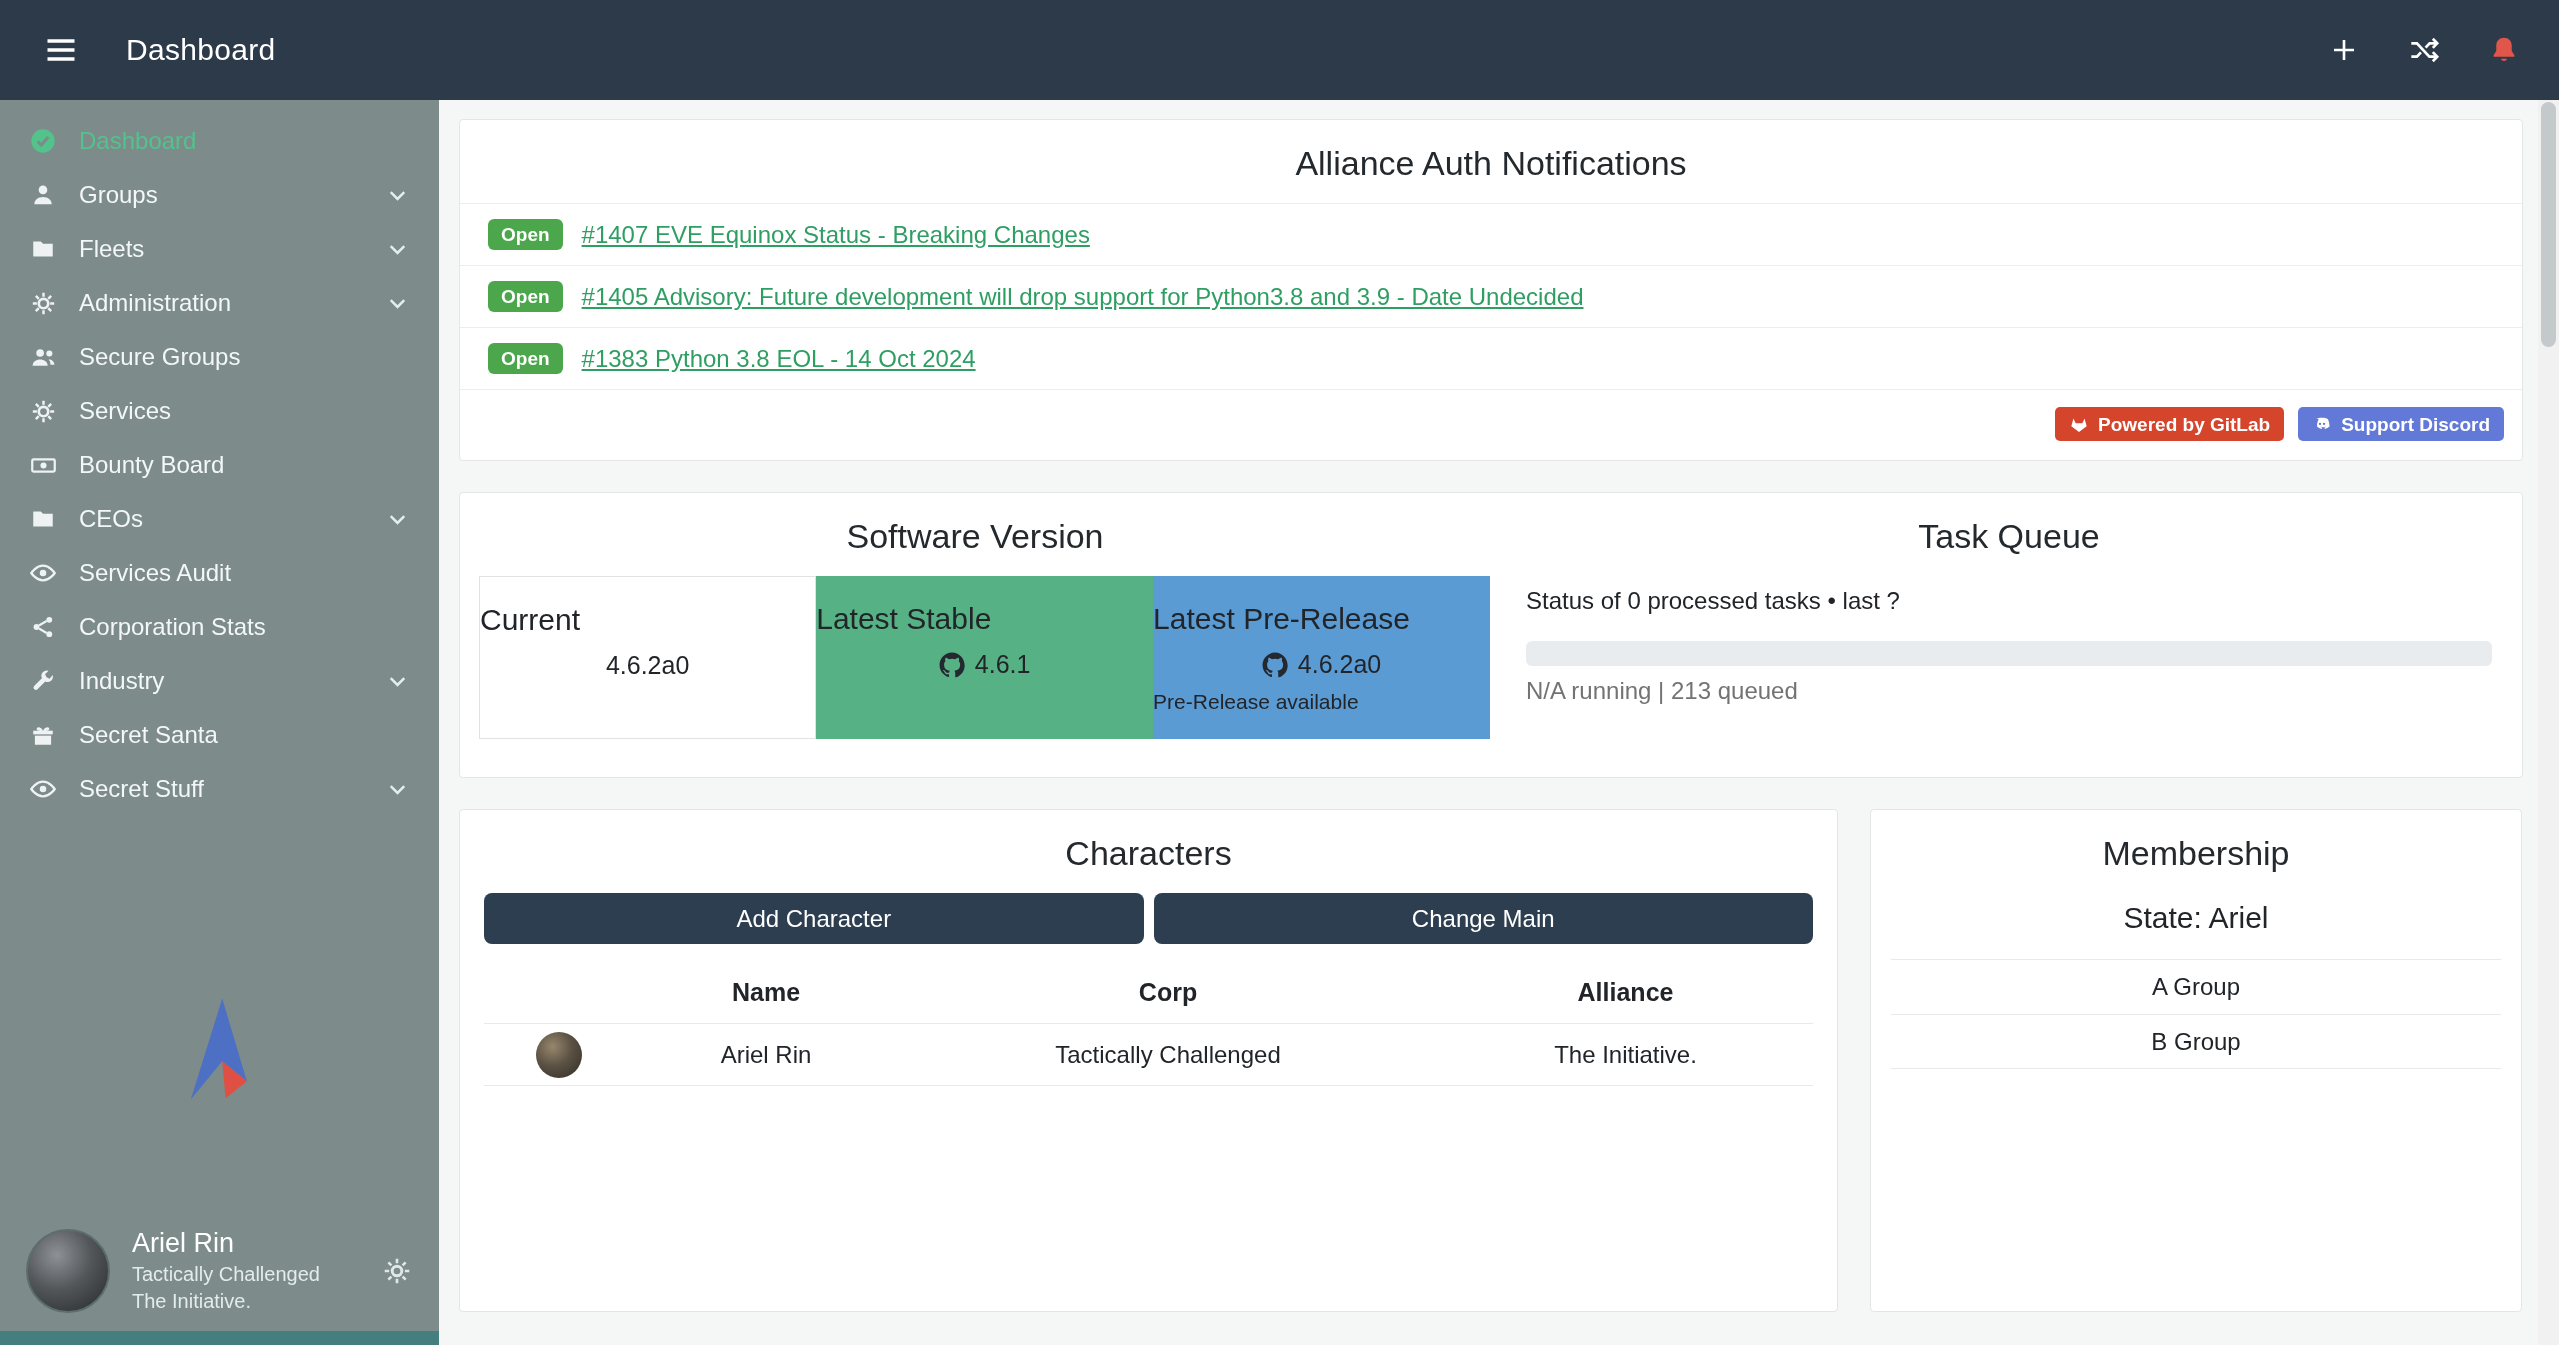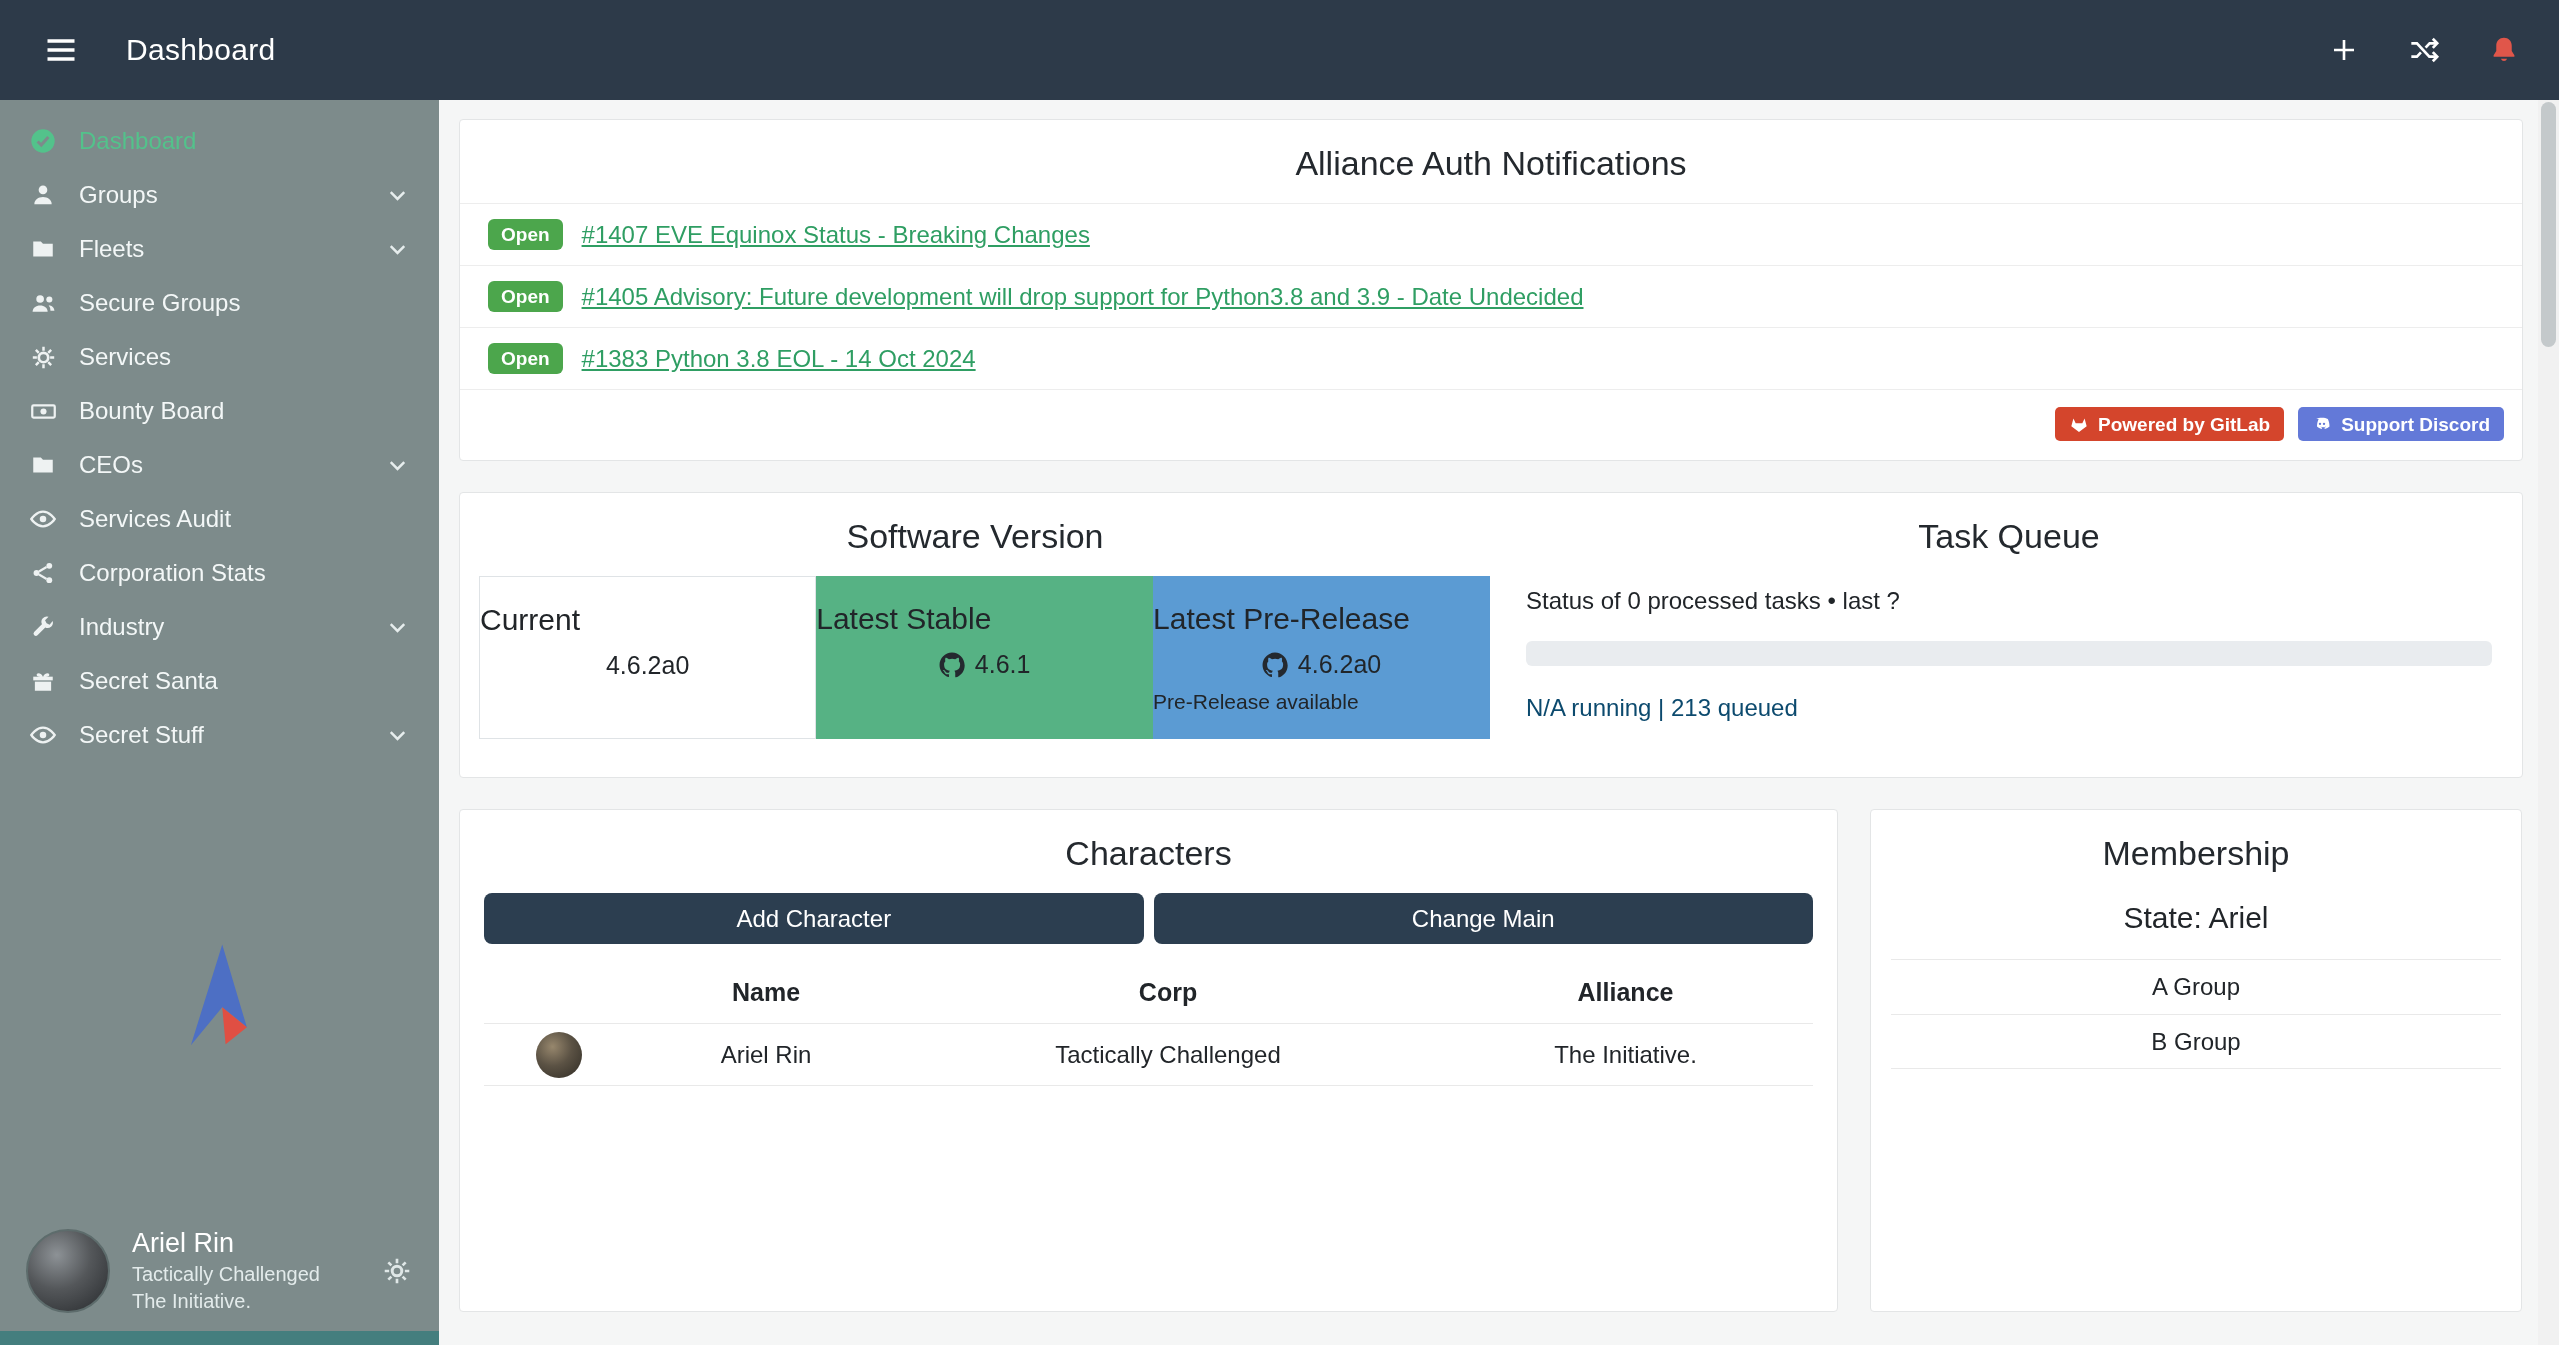--- a/index.html
+++ b/index.html
@@ -61,21 +61,21 @@
   .sv-current { background:#fff; border:1px solid #dfe3e6; }
   .sv-stable { background:#56b284; }
   .sv-pre { background:#5b9bd3; }
   .sv-label { font-size:30px; color:#212529; }
   .sv-version { margin-top:14px; font-size:25px; color:#212529; display:flex; justify-content:center; align-items:center; gap:10px; }
   .sv-note { margin-top:11px; font-size:21px; color:#212529; }
 
   .tq-section { flex:1; padding:0 30px 0 36px; }
   .tq-status { font-size:24px; color:#212529; margin-top:11px; }
   .tq-bar { margin-top:26px; height:25px; background:#e9ecef; border-radius:6px; }
-  .tq-counts { margin-top:28px; font-size:24px; color:#0c4a6e; }
+  .tq-counts { margin-top:11px; font-size:24px; color:#737373; }
 
   
   .bottom-row { display:flex; gap:32px; align-items:stretch; }
   .card-characters { width:1379px; height:503px; }
   .char-buttons { display:flex; gap:10px; padding:0 24px; }
   .btn-navy { flex:1; height:51px; background:#2c3e50; border:none; border-radius:8px; color:#fff; font-size:24px; font-family:inherit; cursor:pointer; }
   .char-table { margin-top:24px; padding:0 24px; }
   .char-head, .char-row { display:grid; grid-template-columns:150px 264px 540px 1fr; align-items:center; }
   .char-head { font-weight:bold; font-size:25px; color:#212529; padding:10px 0 16px; }
   .char-head div, .char-row div { text-align:center; }
@@ -162,20 +162,34 @@
               </svg>
           </span>
           <span>Fleets</span>
           <span class="chevron">
             <svg width="27" height="27" viewBox="0 0 24 24">
                 <path d="M6 9l6 6 6-6" fill="none" stroke="currentColor" stroke-width="2.2"></path>
               </svg>
           </span>
         </div>
 
+        <div class="menu-item">
+          <span class="mi-icon">
+            <svg width="27" height="27" viewBox="0 0 24 24">
+                <circle cx="12" cy="12" r="4.2" fill="none" stroke="currentColor" stroke-width="2.4"></circle>
+                <path d="M12 2.5v3.6M12 17.9v3.6M2.5 12h3.6M17.9 12h3.6M5.2 5.2l2.6 2.6M16.2 16.2l2.6 2.6M18.8 5.2l-2.6 2.6M7.8 16.2l-2.6 2.6" stroke="currentColor" stroke-width="2.2" fill="none"></path>
+              </svg>
+          </span>
+          <span>Administration</span>
+          <span class="chevron">
+            <svg width="27" height="27" viewBox="0 0 24 24">
+                <path d="M6 9l6 6 6-6" fill="none" stroke="currentColor" stroke-width="2.2"></path>
+              </svg>
+          </span>
+        </div>
 
         <div class="menu-item">
           <span class="mi-icon">
             <svg width="27" height="27" viewBox="0 0 24 24" fill="currentColor">
                 <circle cx="9" cy="8" r="3.4"></circle>
                 <path d="M2.3 19.3c0-3.5 3-5.6 6.7-5.6s6.7 2.1 6.7 5.6z"></path>
                 <circle cx="17.2" cy="8.4" r="2.7"></circle>
                 <path d="M16.6 13.5c2.9.3 5.1 2.2 5.1 5h-3.5a7.6 7.6 0 0 0-1.6-5z"></path>
               </svg>
           </span>

